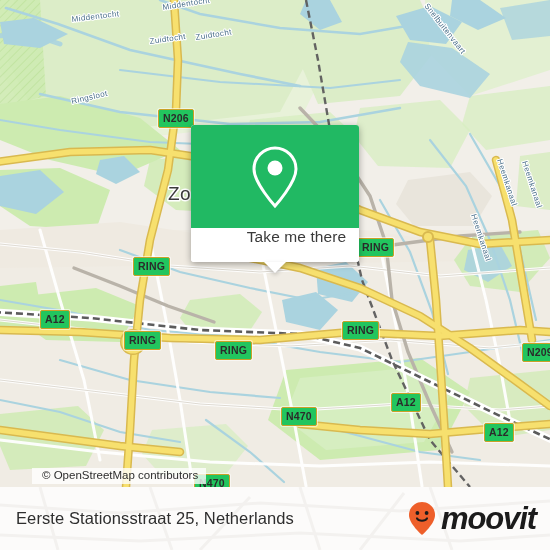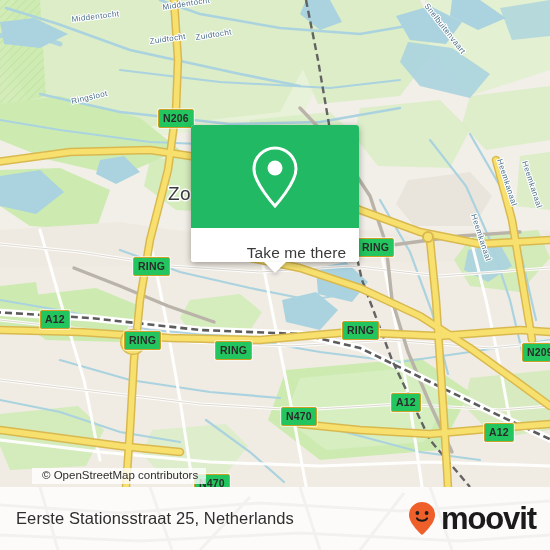--- a/index.html
+++ b/index.html
@@ -32,34 +32,34 @@
     display:flex;align-items:center;padding-left:32px;}
   #attrib span{background:rgba(255,255,255,.78);color:#2d2d2d;font-size:11.5px;
     padding:2px 8px 3px 10px;line-height:1;}
 
   
   #card{position:absolute;left:191px;top:125px;width:168px;height:137px;
     border-radius:3px;box-shadow:0 2px 7px rgba(0,0,0,.34);background:#fff;cursor:pointer;}
   #card-top{height:103px;background:#21b963;border-radius:3px 3px 0 0;
     display:flex;align-items:center;justify-content:center;}
   #card-bottom{height:34px;background:#fff;border-radius:0 0 3px 3px;
-    display:flex;align-items:flex-end;justify-content:center;padding-left:43px;}
+    display:flex;align-items:flex-start;justify-content:center;padding-left:43px;}
   #card-bottom span{font-size:15.5px;color:#3a3a3a;letter-spacing:.1px;}
   #card-tail{position:absolute;left:50%;top:262px;transform:translateX(-50%);
     width:0;height:0;border-left:11px solid transparent;border-right:11px solid transparent;
     border-top:11px solid #fff;filter:drop-shadow(0 2px 2px rgba(0,0,0,.22));}
 
   
   #footer{position:absolute;left:0;top:487px;width:550px;height:63px;
     background:#ffffff;overflow:hidden;}
   #footer-bg{position:absolute;left:0;top:0;width:550px;height:63px;opacity:.30;}
   #footer-inner{position:relative;height:63px;display:flex;align-items:center;
     justify-content:space-between;padding:0 14px 0 16px;box-sizing:border-box;}
   #addr{font-size:16.5px;color:#2e2e2e;letter-spacing:.1px;}
-  #logo{display:flex;align-items:center;gap:4px;}
+  #logo{display:flex;align-items:center;gap:4px;font-style:italic;}
   #logo-word{font-size:31px;font-weight:bold;color:#1b1b1b;letter-spacing:-1.1px;line-height:1;}
 </style>
 </head>
 <body>
 
 <div id="app">
 
   <div id="map">
     <svg width="550" height="487" viewBox="0 0 550 487">
       <defs>

